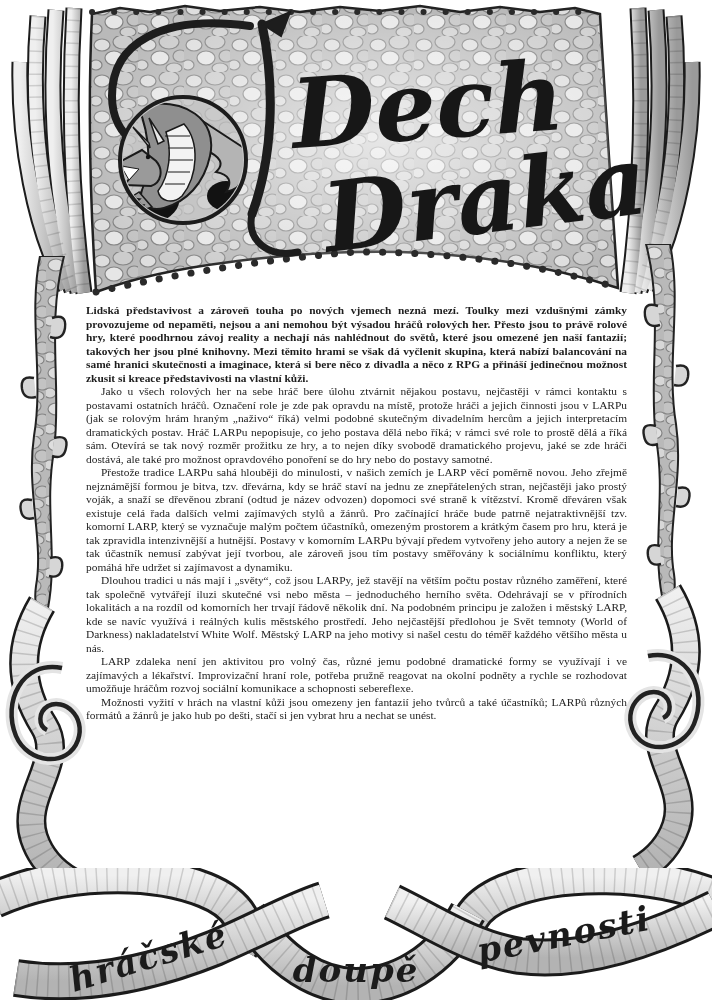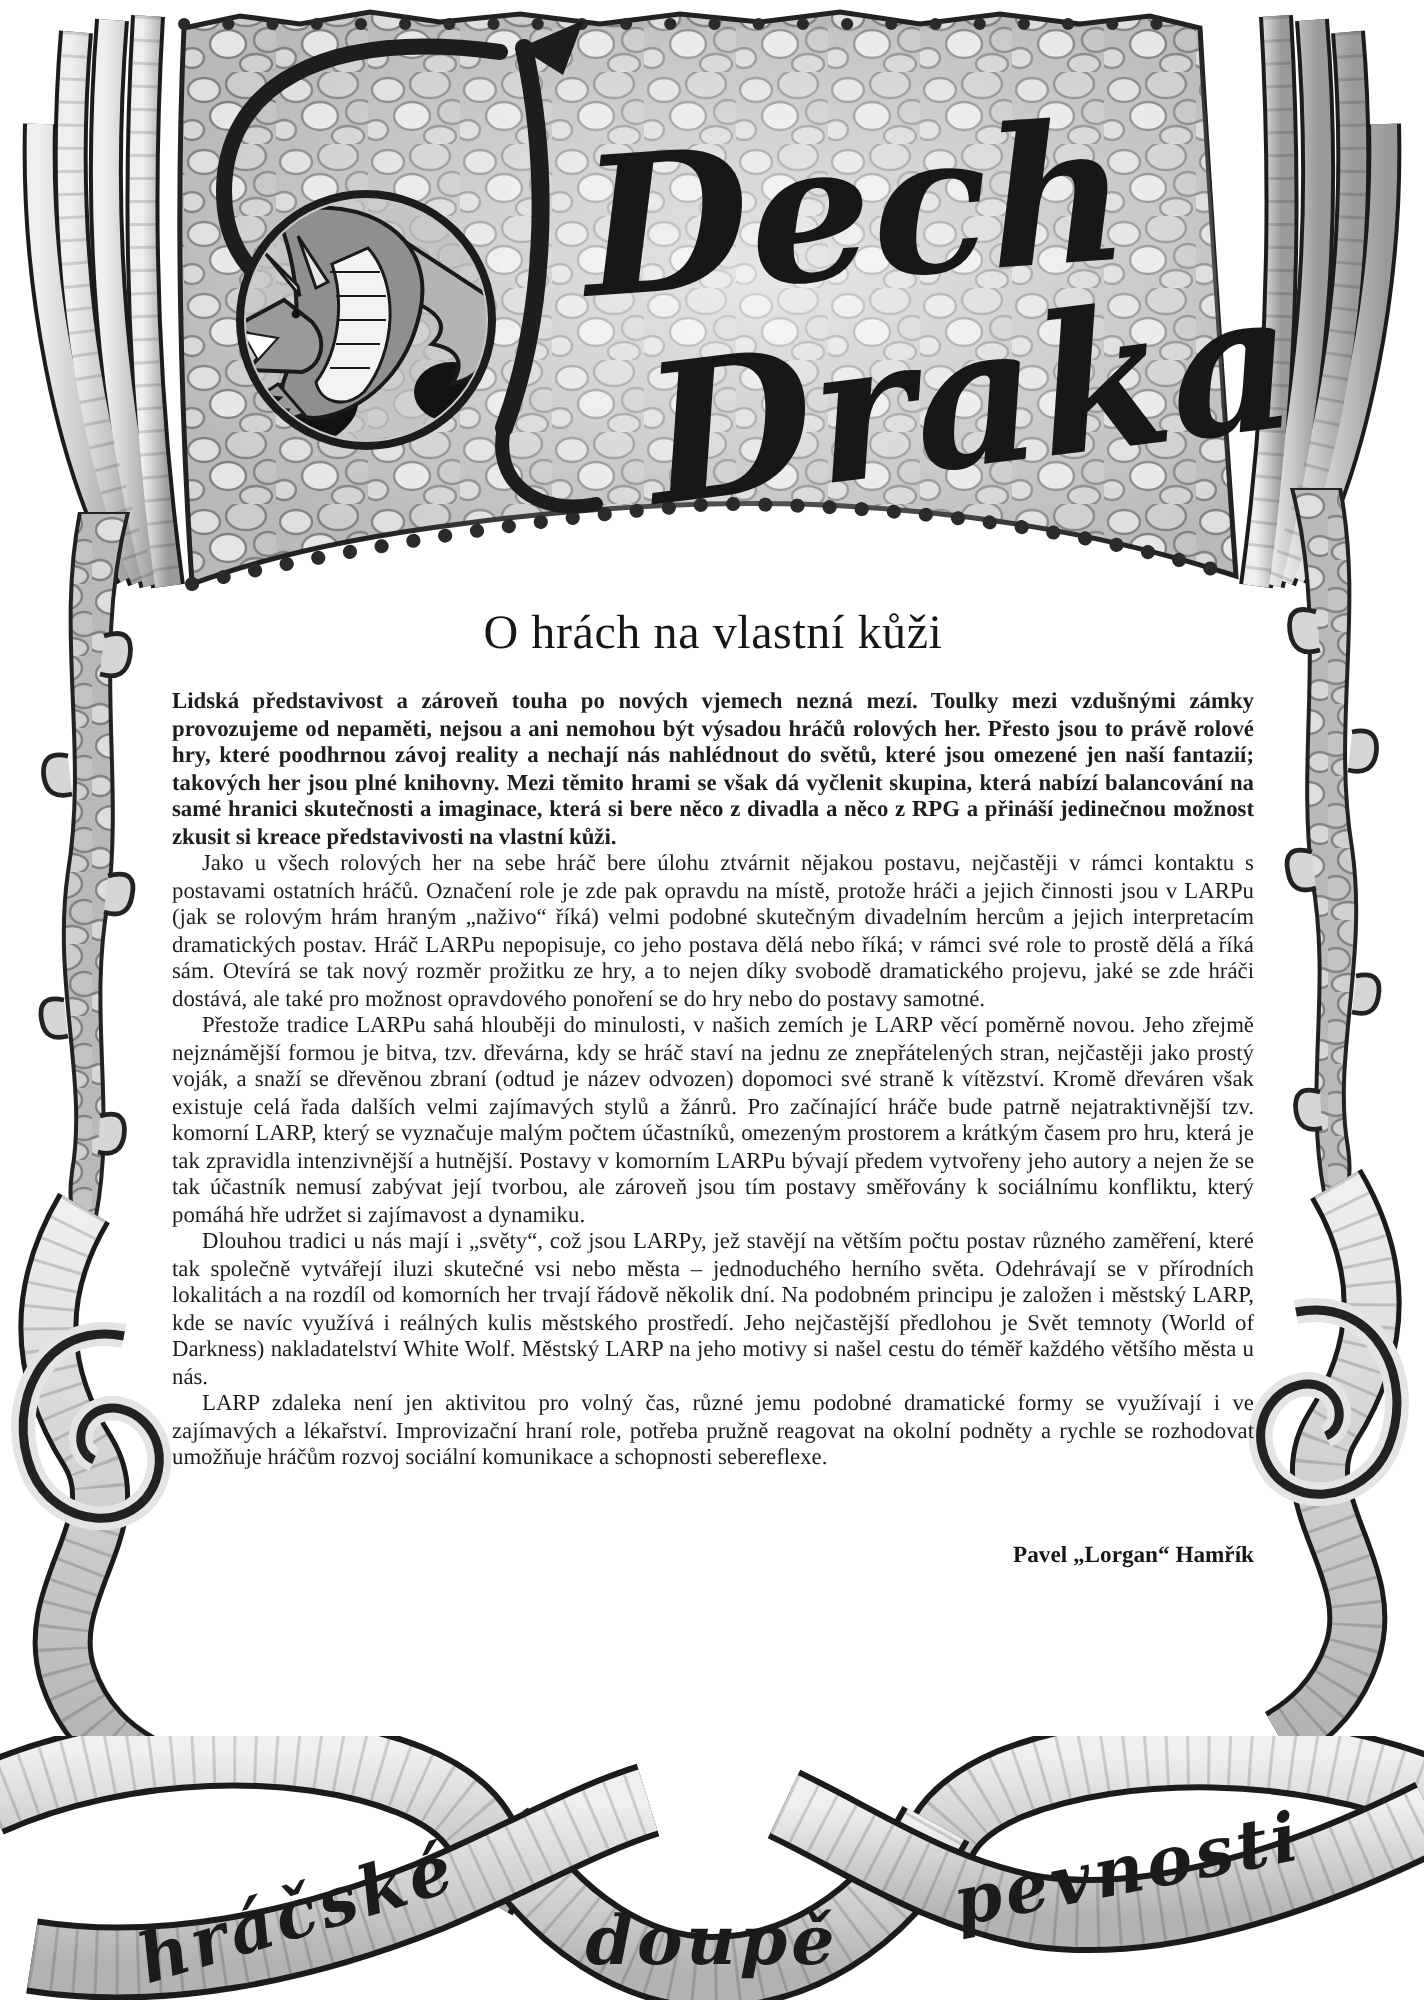--- a/index.html
+++ b/index.html
@@ -205,27 +205,26 @@
   <svg id="left-border" class="art" width="106" height="628" viewBox="0 0 106 628">
     <use href="#sideborder"></use>
   </svg>
   <svg id="right-border" class="art" width="110" height="640" viewBox="0 0 110 640">
     <g transform="translate(110,0) scale(-1,1)">
         <use href="#sideborder"></use>
       </g>
   </svg>
 
   <div class="content">
-    <h1 class="article-title">O hrách na vlastní kůži</h1>
     <p class="lead">Lidská představivost a zároveň touha po nových vjemech nezná mezí. Toulky mezi vzdušnými zámky provozujeme od nepaměti, nejsou a ani nemohou být výsadou hráčů rolových her. Přesto jsou to právě rolové hry, které poodhrnou závoj reality a nechají nás nahlédnout do světů, které jsou omezené jen naší fantazií; takových her jsou plné knihovny. Mezi těmito hrami se však dá vyčlenit skupina, která nabízí balancování na samé hranici skutečnosti a imaginace, která si bere něco z divadla a něco z RPG a přináší jedinečnou možnost zkusit si kreace představivosti na vlastní kůži.</p>
     <p>Jako u všech rolových her na sebe hráč bere úlohu ztvárnit nějakou postavu, nejčastěji v rámci kontaktu s postavami ostatních hráčů. Označení role je zde pak opravdu na místě, protože hráči a jejich činnosti jsou v LARPu (jak se rolovým hrám hraným „naživo“ říká) velmi podobné skutečným divadelním hercům a jejich interpretacím dramatických postav. Hráč LARPu nepopisuje, co jeho postava dělá nebo říká; v rámci své role to prostě dělá a říká sám. Otevírá se tak nový rozměr prožitku ze hry, a to nejen díky svobodě dramatického projevu, jaké se zde hráči dostává, ale také pro možnost opravdového ponoření se do hry nebo do postavy samotné.</p>
     <p>Přestože tradice LARPu sahá hlouběji do minulosti, v našich zemích je LARP věcí poměrně novou. Jeho zřejmě nejznámější formou je bitva, tzv. dřevárna, kdy se hráč staví na jednu ze znepřátelených stran, nejčastěji jako prostý voják, a snaží se dřevěnou zbraní (odtud je název odvozen) dopomoci své straně k vítězství. Kromě dřeváren však existuje celá řada dalších velmi zajímavých stylů a žánrů. Pro začínající hráče bude patrně nejatraktivnější tzv. komorní LARP, který se vyznačuje malým počtem účastníků, omezeným prostorem a krátkým časem pro hru, která je tak zpravidla intenzivnější a hutnější. Postavy v komorním LARPu bývají předem vytvořeny jeho autory a nejen že se tak účastník nemusí zabývat její tvorbou, ale zároveň jsou tím postavy směřovány k sociálnímu konfliktu, který pomáhá hře udržet si zajímavost a dynamiku.</p>
     <p>Dlouhou tradici u nás mají i „světy“, což jsou LARPy, jež stavějí na větším počtu postav různého zaměření, které tak společně vytvářejí iluzi skutečné vsi nebo města – jednoduchého herního světa. Odehrávají se v přírodních lokalitách a na rozdíl od komorních her trvají řádově několik dní. Na podobném principu je založen i městský LARP, kde se navíc využívá i reálných kulis městského prostředí. Jeho nejčastější předlohou je Svět temnoty (World of Darkness) nakladatelství White Wolf. Městský LARP na jeho motivy si našel cestu do téměř každého většího města u nás.</p>
     <p>LARP zdaleka není jen aktivitou pro volný čas, různé jemu podobné dramatické formy se využívají i ve zajímavých a lékařství. Improvizační hraní role, potřeba pružně reagovat na okolní podněty a rychle se rozhodovat umožňuje hráčům rozvoj sociální komunikace a schopnosti sebereflexe.</p>
-    <div class="signature">Pavel „Lorgan“ Hamřík</div>
+    <p>Možnosti vyžití v hrách na vlastní kůži jsou omezeny jen fantazií jeho tvůrců a také účastníků; LARPů různých formátů a žánrů je jako hub po dešti, stačí si jen vybrat hru a nechat se unést.</p>
   </div>
 
   <svg id="footer-banner" class="art" width="712" height="132" viewBox="0 0 712 132">
     <g>
 
       <path d="M-6,32 C60,2 150,0 205,22 C240,36 252,60 240,80" fill="none" stroke="#1b1b1b" stroke-width="38"></path>
       <path d="M-6,32 C60,2 150,0 205,22 C240,36 252,60 240,80" fill="none" stroke="url(#ribG)" stroke-width="32"></path>
       <path d="M-6,32 C60,2 150,0 205,22 C240,36 252,60 240,80" fill="none" stroke="#000" stroke-opacity=".15" stroke-width="32" stroke-dasharray="1.5 9"></path>
 
       <path d="M718,30 C650,2 560,2 505,24 C472,38 460,60 472,80" fill="none" stroke="#1b1b1b" stroke-width="38"></path>

